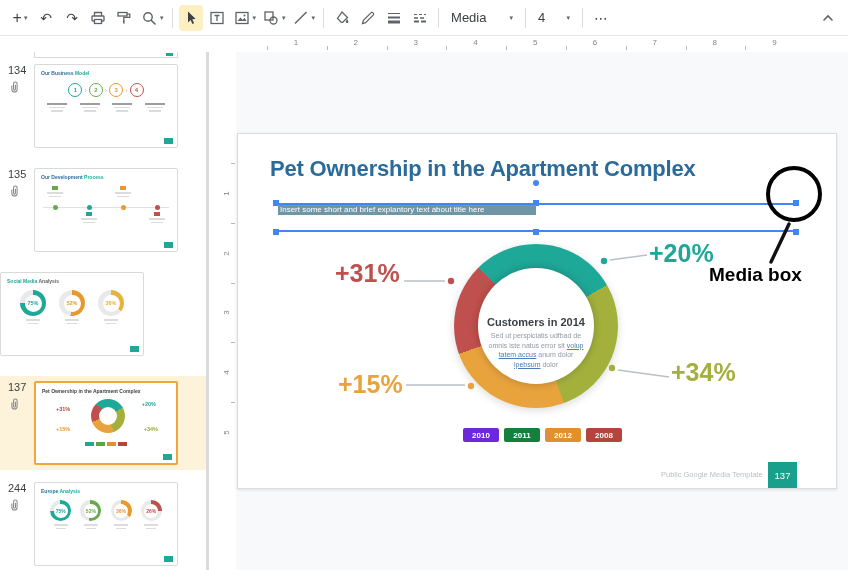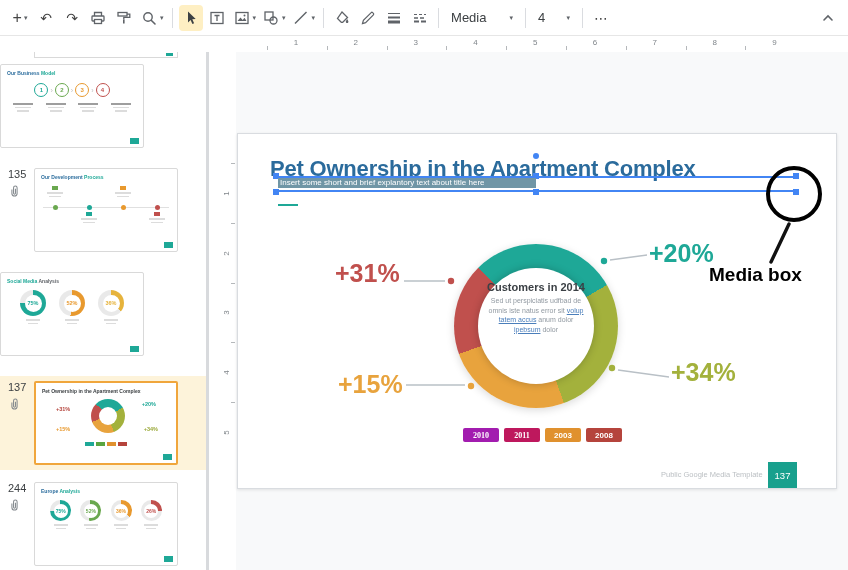--- a/index.html
+++ b/index.html
@@ -81,37 +81,37 @@
   
   .canvas{flex:1;position:relative;background:#f8f9fa;margin-left:13px;}
   .v-ruler{position:absolute;left:0;top:0;bottom:0;width:14px;background:#fff;}
   .vr-num{position:absolute;left:2px;font-size:8px;color:#80868b;transform:rotate(-90deg);}
   .vr-tick{position:absolute;left:9px;width:4px;height:1px;background:#b5b8bb;}
 
   .slide{position:absolute;left:15px;top:81px;width:598px;height:354px;background:#fff;
          border:1px solid #d9dce0;box-shadow:0 1px 3px rgba(0,0,0,.1);box-sizing:content-box;}
   .slide-title{position:absolute;left:32px;top:22px;margin:0;font-size:22px;font-weight:700;
                color:#2b6b9c;letter-spacing:-.2px;white-space:nowrap;}
-  .sel-rect{position:absolute;left:38px;top:42px;width:520px;height:16px;box-sizing:border-box;
+  .sel-rect{position:absolute;left:38px;top:69px;width:520px;height:29px;box-sizing:border-box;
             border-top:2px solid #4285f4;border-bottom:2px solid #4285f4;z-index:5;}
   .handle{position:absolute;width:6px;height:6px;background:#4285f4;}
   .h-tl{left:-3px;top:-5px;}.h-tm{left:257px;top:-5px;}.h-tr{right:-3px;top:-5px;}
   .h-bl{left:-3px;bottom:-5px;}.h-bm{left:257px;bottom:-5px;}.h-br{right:-3px;bottom:-5px;}
   .rot-dot{position:absolute;left:257px;top:-25px;width:6px;height:6px;border-radius:50%;background:#4285f4;}
   .subtitle-hl{position:absolute;left:2px;top:0;width:258px;height:10px;background:#7096a6;color:#fff;
                font-size:8px;line-height:10px;padding-left:2px;white-space:nowrap;overflow:hidden;box-sizing:border-box;}
   .underline-mark{position:absolute;left:40px;top:70px;width:20px;height:2px;background:#1ea897;}
 
   .overlay-svg{position:absolute;left:0;top:0;width:598px;height:354px;pointer-events:none;z-index:9;}
 
   .donut-ring{position:absolute;left:216px;top:110px;width:164px;height:164px;border-radius:50%;
               box-shadow:0 2px 8px rgba(0,0,0,.15);}
   .donut-hole{position:absolute;left:240px;top:134px;width:116px;height:116px;background:#fff;border-radius:50%;
               box-shadow:0 0 9px rgba(0,0,0,.22);display:flex;flex-direction:column;align-items:center;text-align:center;}
-  .dc-head{margin-top:13px;font-size:11px;font-weight:700;color:#3b4045;}
+  .dc-head{margin-top:48px;font-size:11px;font-weight:700;color:#3b4045;}
   .dc-body{margin-top:3px;width:100px;font-size:7px;line-height:9.5px;color:#9199a1;}
   .dc-link{color:#4a7ebb;text-decoration:underline;}
 
   .callout{position:absolute;font-size:25px;font-weight:600;line-height:26px;white-space:nowrap;}
 
   .legend{position:absolute;left:225px;top:294px;display:flex;gap:5px;}
   .lg-chip{width:36px;height:14px;color:#fff;font-size:8px;font-weight:700;display:flex;
            align-items:center;justify-content:center;border-radius:2px;}
 
   .footer-text{position:absolute;left:423px;top:336px;font-size:7.5px;color:#bcc0c4;}
@@ -260,20 +260,26 @@
         <span class="hr-tick" style="left: 463.5px;"></span>
         <span class="hr-num" style="left: 550.2px;">9</span>
         <span class="hr-tick" style="left: 523.3px;"></span>
       </div>
   </div>
 
   <div class="body">
     <div class="filmstrip">
         <div class="fs-partial"></div>
         <div class="fs-row">
+          <div class="fs-numcol">
+            <div class="fs-num">134</div>
+            <div class="fs-clip"><svg width="13" height="13" viewBox="0 0 14 14">
+                <path d="M4.2 6v4.2a2.8 2.8 0 0 0 5.6 0V4a1.9 1.9 0 0 0-3.8 0v6a1 1 0 0 0 2 0V5" fill="none" stroke="#80868b" stroke-width="1.1"></path>
+              </svg></div>
+          </div>
           <div class="thumb">
             <div class="t-title"><span style="color: rgb(45, 110, 158);">Our Business </span><span style="color: rgb(30, 168, 151);">Model</span></div>
             <div class="t-content">
               <div class="t-steps">
                 <span class="t-circle" style="border-color: rgb(30, 168, 151); color: rgb(30, 168, 151);">1</span>
                 <span class="t-arrow">›</span>
                 <span class="t-circle" style="border-color: rgb(106, 168, 79); color: rgb(106, 168, 79);">2</span>
                 <span class="t-arrow">›</span>
                 <span class="t-circle" style="border-color: rgb(232, 153, 46); color: rgb(232, 153, 46);">3</span>
                 <span class="t-arrow">›</span>
@@ -498,23 +504,23 @@
           <div class="dc-body"><span>Sed ut perspiciatis udfbad de omnis iste natus error sit </span><span class="dc-link">volup tatem accus</span><span> anum dolor </span><span class="dc-link">ipebsum</span><span> dolor</span></div>
         </div>
 
         <div>
             <div class="callout" style="left: 411px; top: 106px; color: rgb(30, 168, 151);">+20%</div>
             <div class="callout" style="left: 433px; top: 225px; color: rgb(163, 177, 60);">+34%</div>
             <div class="callout" style="left: 100px; top: 237px; color: rgb(232, 163, 61);">+15%</div>
             <div class="callout" style="left: 97px; top: 126px; color: rgb(192, 80, 77);">+31%</div>
           </div>
         <div class="legend">
-            <div class="lg-chip" style="background: #a21caf; font-family: Liberation Serif, serif;">2010</div>
-            <div class="lg-chip" style="background: #be185d; font-family: Liberation Serif, serif;">2011</div>
-            <div class="lg-chip" style="background: rgb(224, 145, 46);">2003</div>
+            <div class="lg-chip" style="background: #6d28d9;">2010</div>
+            <div class="lg-chip" style="background: #15803d;">2011</div>
+            <div class="lg-chip" style="background: rgb(224, 145, 46);">2012</div>
             <div class="lg-chip" style="background: rgb(181, 68, 60);">2008</div>
           </div>
 
         <div class="footer-text">Public Google Media Template</div>
         <div class="page-chip">137</div>
 
         <div class="anno-circle"></div>
         <div class="anno-label">Media box</div>
       </div>
     </div>

